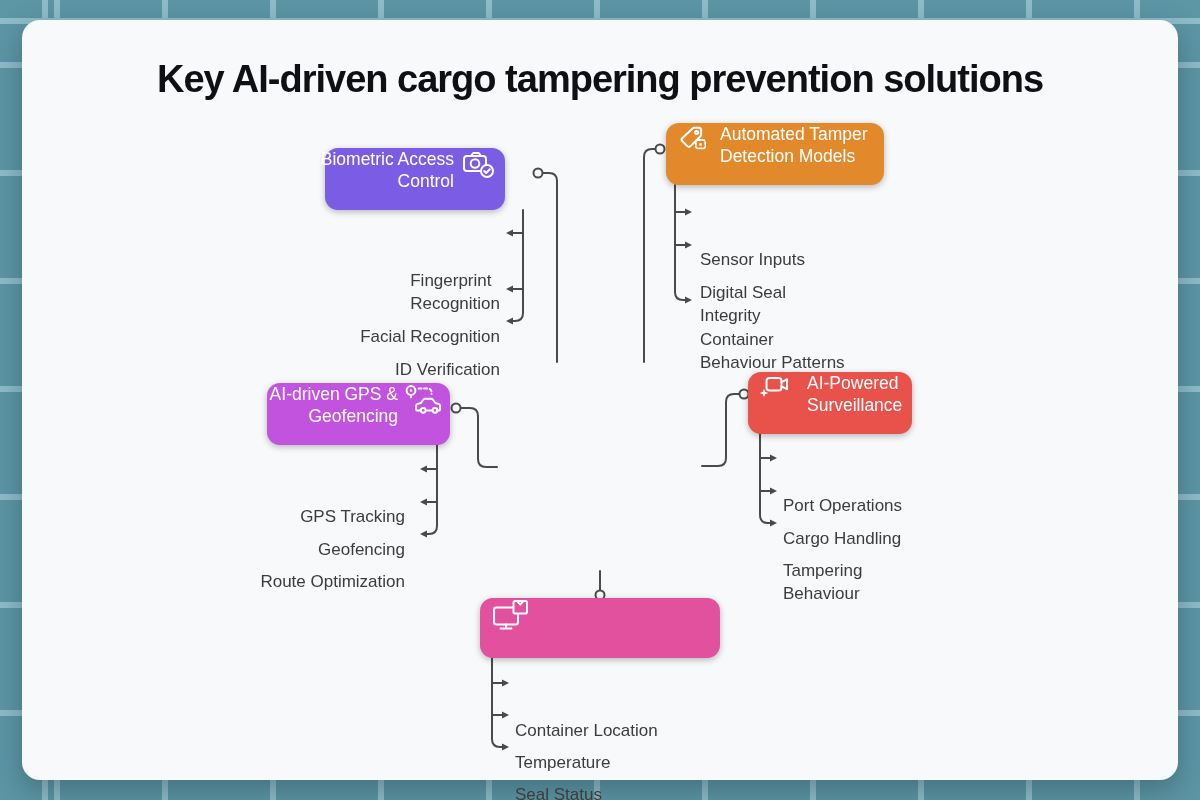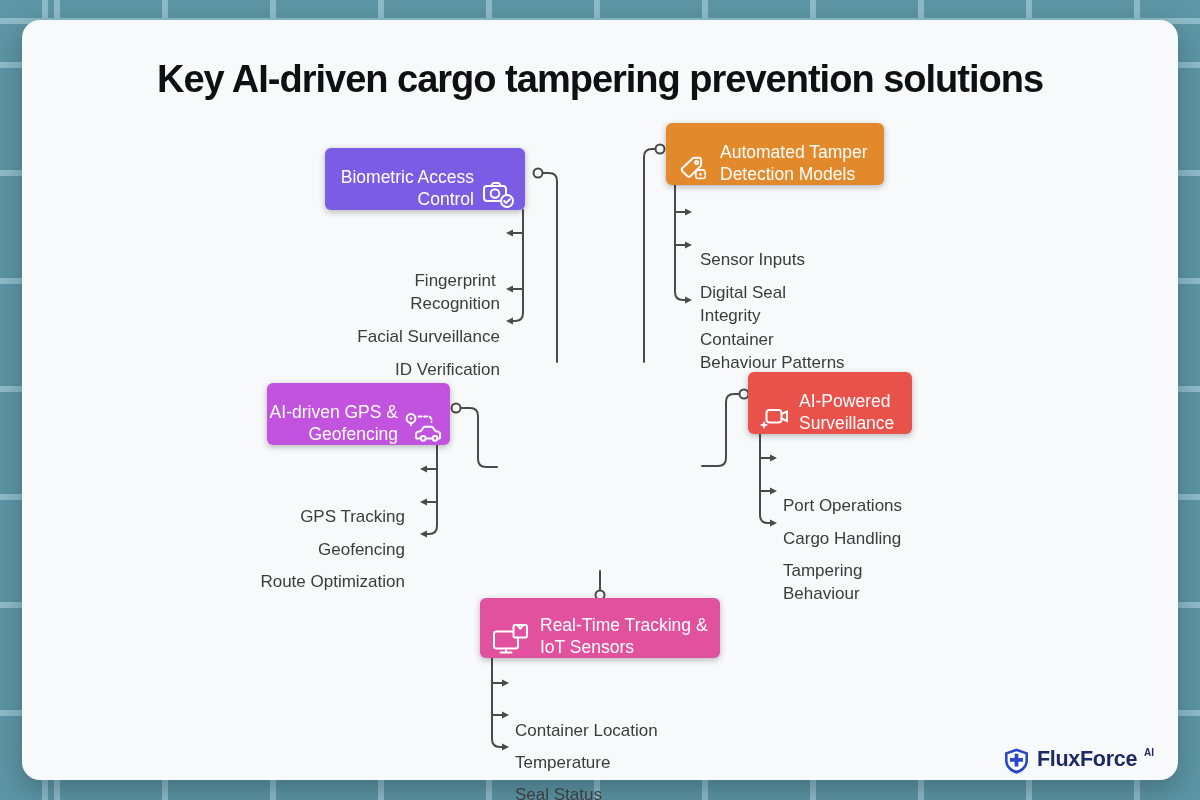--- a/index.html
+++ b/index.html
@@ -26,46 +26,46 @@
     text-align:center; font-size:38px; line-height:50px; font-weight:700;
     letter-spacing:-1px; color:#101014; white-space:pre;
   }
 
   svg.connectors { position:absolute; left:0; top:0; width:1200px; height:800px; }
   .connectors path { stroke:#4a4a4a; stroke-width:2; fill:none; stroke-linecap:round; }
   .connectors polygon { fill:#4a4a4a; }
   .connectors circle.dot { fill:#f7f9fb; stroke:#4a4a4a; stroke-width:2; }
 
   .node {
-    position:absolute; display:flex; align-items:flex-end;
-    color:#fff; border-radius:6px;
+    position:absolute; display:flex; align-items:flex-start;
+    color:#fff; border-radius:13px;
     box-shadow:0 2px 6px rgba(30,30,30,.30);
     font-size:17.5px; line-height:22px;
   }
   .node .node-label { white-space:pre; }
   .node .icon { flex:0 0 auto; display:flex; }
   .ta-r { text-align:right; }
 
   .node-center {
     left:497px; top:362px; width:205px; height:209px;
     background:#9d9d9d; flex-direction:column; justify-content:center;
     text-align:center; font-size:22px; line-height:27.5px;
   }
   .node-center .node-label { margin-top:7px; }
 
-  .node-biometric    { left:325px; top:148px; width:200px; height:62px; background:#7b5ce5; justify-content:flex-end; padding:12px 9px 0 10px; gap:8px; }
+  .node-biometric    { left:325px; top:148px; width:180px; height:62px; background:#7b5ce5; justify-content:flex-end; padding:0 9px 0 10px; gap:8px; }
   .node-tamper       { left:666px; top:123px; width:218px; height:62px; background:#e2892b; padding-left:11px; gap:9px; }
   .node-gps          { left:267px; top:383px; width:183px; height:62px; background:#c253de; justify-content:flex-end; padding-right:7px; gap:5px; }
-  .node-surveillance { left:748px; top:372px; width:164px; height:62px; background:#e9514b; padding-left:9px; gap:8px; }
+  .node-surveillance { left:748px; top:372px; width:164px; height:62px; background:#e9514b; padding-left:9px; gap:16px; }
   .node-tracking     { left:480px; top:598px; width:240px; height:60px; background:#e1519e; padding-left:11px; gap:9px; }
 
   .child {
     position:absolute; font-size:17px; line-height:23px; color:#3c3c3c; white-space:pre;margin-top:48px;
   }
-  .bio { right:700px; text-align:center; }
+  .bio { right:700px; text-align:left; }
   .gpsC { right:795px; text-align:right; }
   .tam { left:700px; }
   .sur { left:783px; }
   .trk { left:515px; }
 
   .logo { position:absolute; left:1003px; top:745px; display:flex; align-items:flex-start; gap:7px; }
   .logo .shield { margin-top:2px; display:flex; }
   .logo .brand { font-size:21.5px; font-weight:700; color:#1d2a63; letter-spacing:-0.3px; line-height:29px; }
   .logo sup { font-size:10px; font-weight:700; color:#1d2a63; line-height:10px; margin-top:3px; }
 </style>
@@ -206,27 +206,25 @@
 
   <div class="node node-tracking">
     <span class="icon">
       <svg width="40" height="36" viewBox="0 0 40 36" stroke="#fff" stroke-width="2" fill="none" stroke-linecap="round" stroke-linejoin="round">
         <rect x="3" y="9.5" width="24" height="17" rx="2.2"></rect>
         <path d="M15 26.5 v4 M9.5 30.5 h11"></path>
         <rect x="22.5" y="3" width="13.5" height="12.5" rx="1.8" fill="#e1519e"></rect>
         <path d="M26.3 3.2 l2.9 3.5 3.1-3.5"></path>
       </svg>
     </span>
-    <div class="node-label">Real-Time Tracking &amp;
-IoT Sensors</div>
   </div>
 
   <div class="child bio" style="top:221px">Fingerprint
 Recognition</div>
-  <div class="child bio" style="top:277px">Facial Surveillance</div>
+  <div class="child bio" style="top:277px">Facial Recognition</div>
   <div class="child bio" style="top:310px">ID Verification</div>
 
   <div class="child tam" style="top:200px">Sensor Inputs</div>
   <div class="child tam" style="top:233px">Digital Seal
 Integrity</div>
   <div class="child tam" style="top:280px">Container
 Behaviour Patterns</div>
 
   <div class="child gpsC" style="top:457px">GPS Tracking</div>
   <div class="child gpsC" style="top:490px">Geofencing</div>
@@ -234,24 +232,13 @@
 
   <div class="child sur" style="top:446px">Port Operations</div>
   <div class="child sur" style="top:479px">Cargo Handling</div>
   <div class="child sur" style="top:511px">Tampering
 Behaviour</div>
 
   <div class="child trk" style="top:671px">Container Location</div>
   <div class="child trk" style="top:703px">Temperature</div>
   <div class="child trk" style="top:735px">Seal Status</div>
 
-  <div class="logo">
-    <span class="shield">
-      <svg width="27" height="29" viewBox="0 0 27 29">
-        <path d="M13.5 1.5 L25 5.5 v7.8 c0 6.8-4.6 11.4-11.5 13.4 C6.6 24.7 2 20.1 2 13.3 V5.5 Z" fill="#2a47c9"></path>
-        <path d="M13.5 4.2 L22.4 7.3 v5.9 c0 5.2-3.5 8.7-8.9 10.3 -5.4-1.6-8.9-5.1-8.9-10.3 V7.3 Z" fill="#ffffff"></path>
-        <path d="M11.6 6.8 h3.8 v4.1 h4.6 v3.8 h-4.6 v4.8 h-3.8 v-4.8 H7 v-3.8 h4.6 Z" fill="#2a47c9"></path>
-      </svg>
-    </span>
-    <span class="brand">FluxForce</span>
-    <sup>AI</sup>
-  </div>
 </div>
 
 </body></html>

